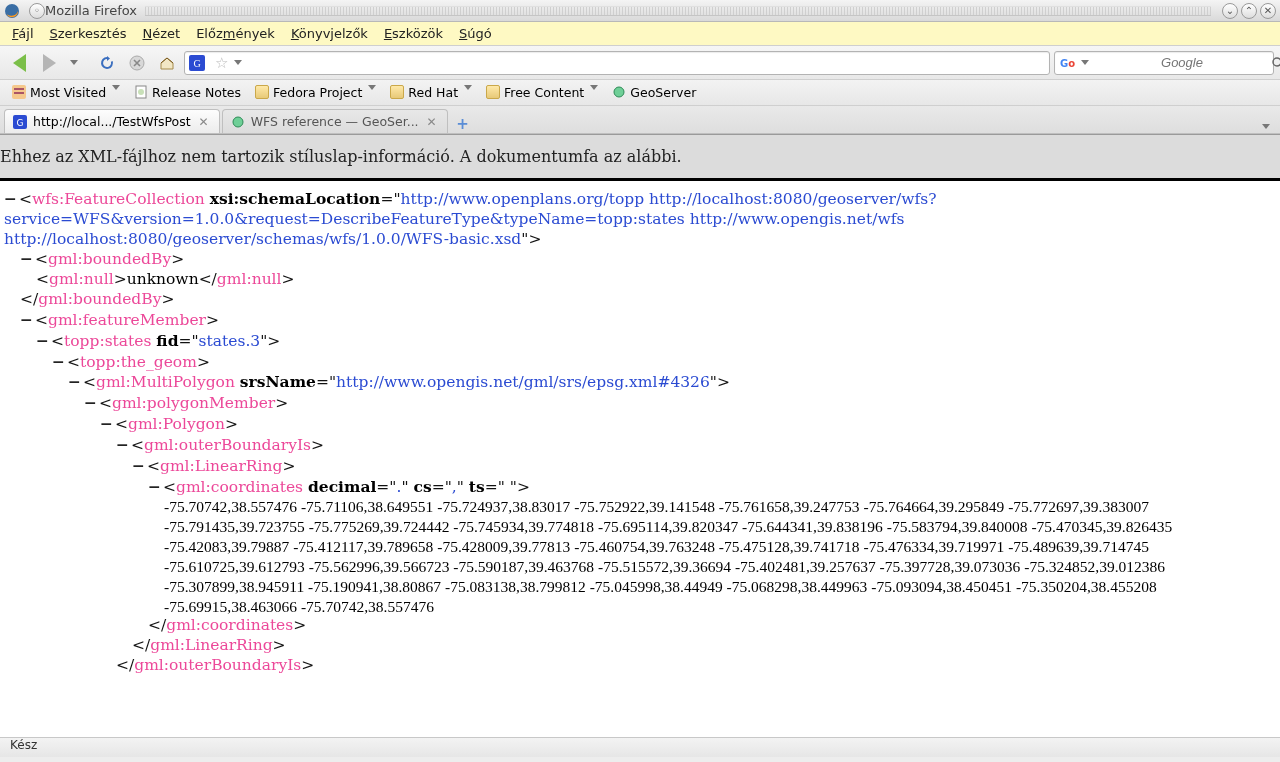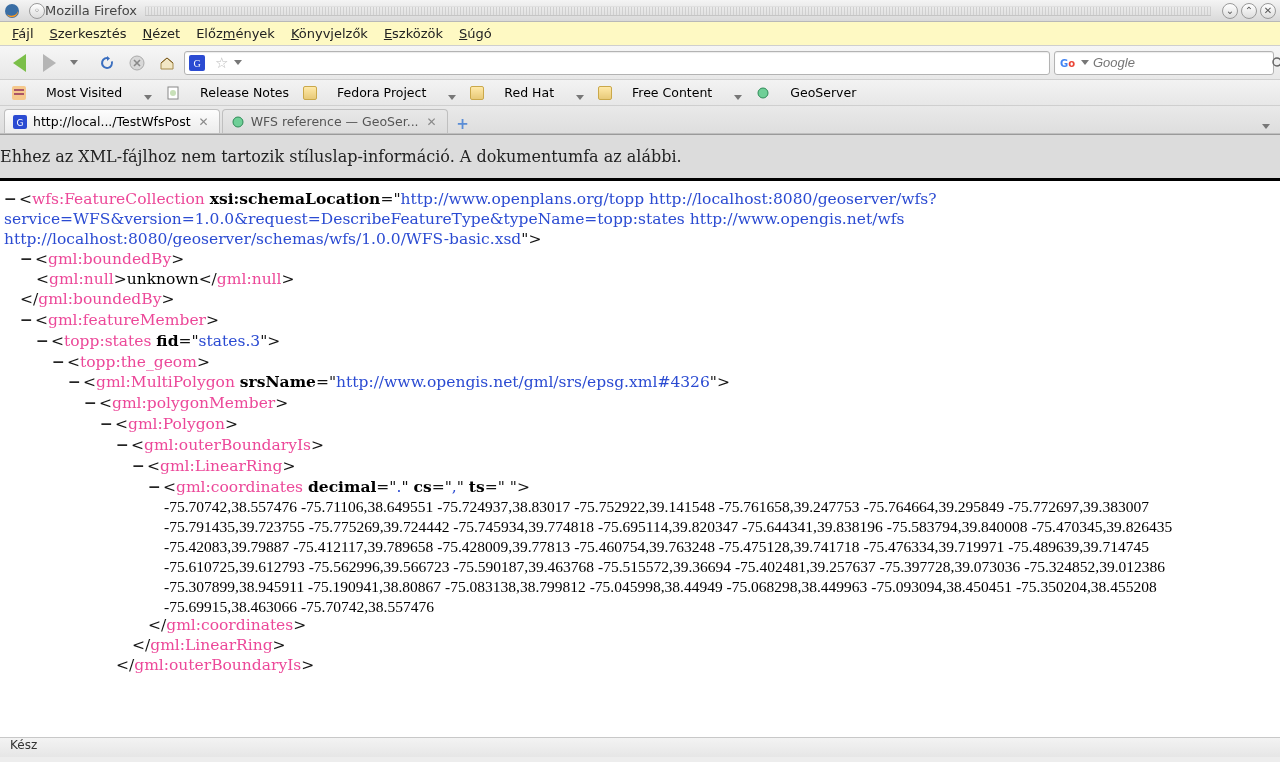--- a/index.html
+++ b/index.html
@@ -22,26 +22,26 @@
 .tbtn { width:26px; height:26px; display:flex; align-items:center; justify-content:center; border-radius:3px; }
 .arrow-left,.arrow-right { width:0;height:0; }
 .arrow-left { border-top:9px solid transparent; border-bottom:9px solid transparent; border-right:13px solid #7bbf49; }
 .arrow-right { border-top:9px solid transparent; border-bottom:9px solid transparent; border-left:13px solid #b5b5b5; }
 .dropdown-caret { width:0;height:0;border-left:4px solid transparent;border-right:4px solid transparent;border-top:5px solid #777; margin-left:2px; }
 .urlbox { flex:1; display:flex; align-items:center; height:24px; background:#fff; border:1px solid #b3b3b3; border-radius:3px; padding:0 4px; box-shadow:inset 0 1px 1px rgba(0,0,0,.08); }
 .urlbox .favicon { width:16px;height:16px;margin-right:6px; }
 .urlbox input { flex:1; border:0; outline:0; font-size:13px; background:transparent; }
 .star { color:#bbb; font-size:15px; margin:0 4px; cursor:pointer; }
 .searchbox { width:220px; display:flex; align-items:center; height:24px; background:#fff; border:1px solid #b3b3b3; border-radius:3px; padding:0 4px; box-shadow:inset 0 1px 1px rgba(0,0,0,.08); }
-.searchbox input { flex:1; border:0; outline:0; font-size:13px; color:#888; font-style:italic; }
+.searchbox input { flex:1; border:0; outline:0; font-size:13px; color:#888; font-style:italic;text-align:center; }
 .searchbox .mag { color:#666; cursor:pointer; }
 
 
 .bmbar { display:flex; align-items:center; height:26px; background:linear-gradient(#f3f3f3,#e7e7e7); border-bottom:1px solid #cfcfcf; padding:0 6px; gap:2px; font-size:12.5px; }
-.bmitem { display:flex; align-items:flex-end; gap:20px; padding:2px 6px; border-radius:3px; cursor:pointer; }
+.bmitem { display:flex; align-items:flex-start; gap:4px; padding:2px 6px; border-radius:3px; cursor:pointer; }
 .bmicn { width:14px;height:14px; display:inline-block; }
 .folder-icn { background:linear-gradient(#ffe9a8,#e7c978); border:1px solid #caa84a; border-radius:2px; }
 
 
 .tabbar { display:flex; align-items:flex-end; height:28px; background:linear-gradient(#e9e9e9,#dedede); border-bottom:1px solid #bfbfbf; padding:0 4px; position:relative; }
 .tab { display:flex; align-items:center; gap:6px; height:24px; padding:0 8px; background:linear-gradient(#fdfdfd,#ececec); border:1px solid #bfbfbf; border-bottom:none; border-radius:4px 4px 0 0; margin-right:2px; font-size:12.5px; cursor:pointer; }
 .tab.inactive { background:linear-gradient(#e8e8e8,#dcdcdc); color:#555; }
 .tab-close { font-size:12px; color:#888; cursor:pointer; padding:0 2px; }
 .newtab { width:18px;height:18px; display:flex;align-items:center;justify-content:center; color:#5a8dd6; font-weight:bold; font-size:15px; cursor:pointer; margin-left:4px; }
 .tabbar .overflow { margin-left:auto; padding:4px 6px; cursor:pointer; }

